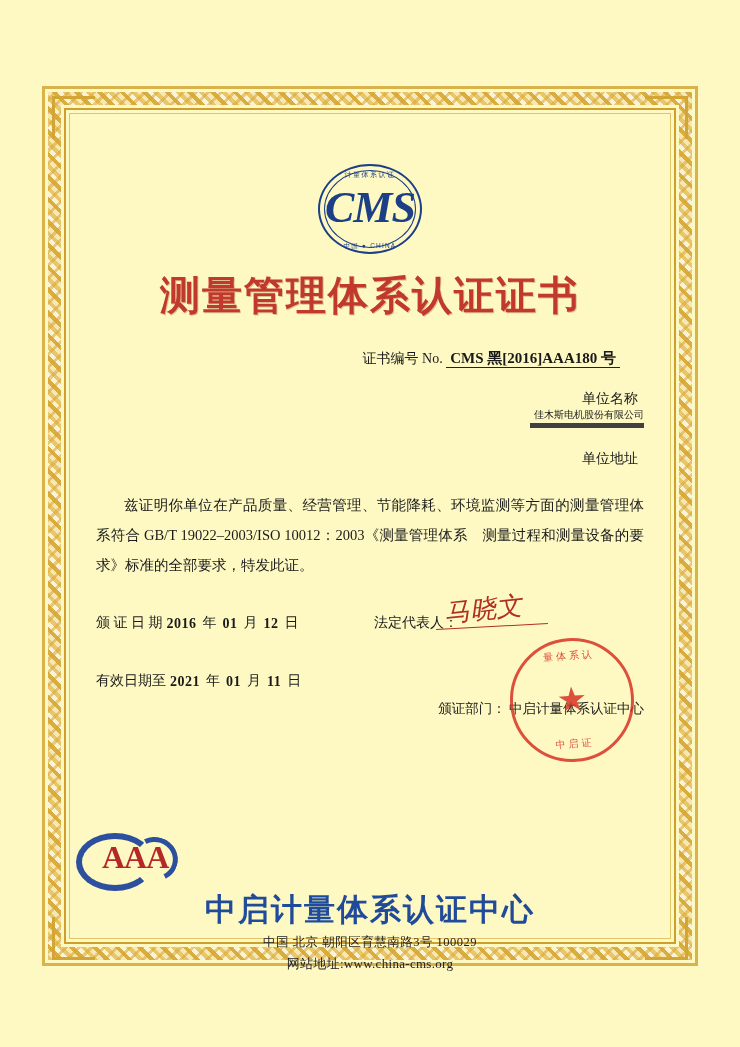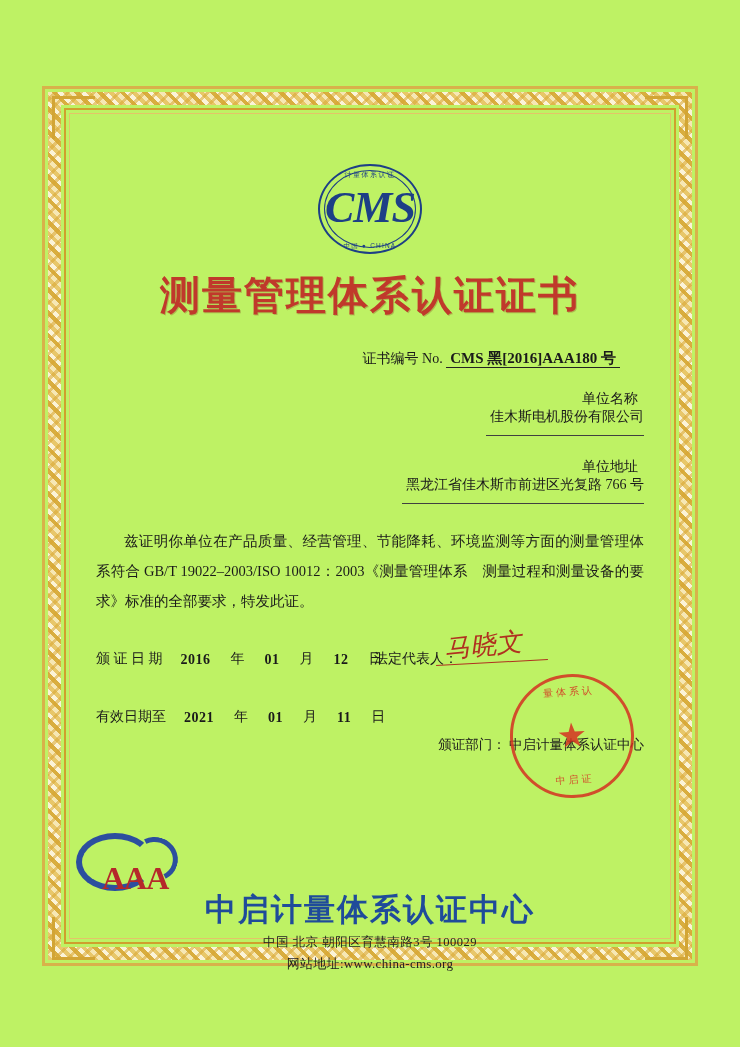--- a/index.html
+++ b/index.html
@@ -13,21 +13,21 @@
     font-family: "Liberation Serif", "DejaVu Serif", serif;
     color: #1a1a1a;
     overflow: hidden;
   }
 
   
   .cert {
     position: relative;
     width: 740px;
     height: 1047px;
-    background: #bef264;
+    background: #fef9c3;
     box-sizing: border-box;
   }
 
   .border-outer {
     position: absolute;
     left: 42px;
     top: 86px;
     width: 656px;
     height: 880px;
     border: 3px solid #d8b24a;
@@ -198,23 +198,23 @@
     font-size: 14px;
     flex-direction: column;
   }
   .field .label {
     flex: 0 0 auto;
     white-space: nowrap;
     padding-right: 6px;
   }
   .field .value {
     flex: 1 1 auto;
-    border-bottom: 1px solid #404040;
-    font-size: 14px;
-    padding-bottom: 9px;
+    border-bottom: 5px solid #404040;
+    font-size: 10px;
+    padding-bottom: 1px;
     padding-left: 4px;
   }
 
   
   .para {
     margin-top: 22px;
     font-size: 14.5px;
     line-height: 30px;
     text-align: justify;
     text-indent: 28px;
@@ -233,21 +233,20 @@
     display: flex;
     align-items: flex-end;
     margin-top: 34px;
     font-size: 14px;
     position: relative;
   }
   .row .left {
     width: 278px;
     display: flex;
     align-items: flex-end;
-    gap: 14px;
   }
   .row .lbl { white-space: nowrap; }
   .date-val {
     font-weight: bold;
     letter-spacing: 0.5px;
     padding: 0 4px;
   }
   .date-sep { padding: 0 2px; }
   .rep {
     white-space: nowrap;
@@ -348,21 +347,20 @@
   .aaa .txt {
     position: absolute;
     left: 26px;
     top: 8px;
     font-size: 32px;
     line-height: 32px;
     font-weight: bold;
     color: #b5282a;
     font-family: "Liberation Serif", serif;
     letter-spacing: -1px;
-    margin-top: 21px;
   }
   .aaa .swoosh {
     position: absolute;
     left: 56px;
     top: 4px;
     width: 46px;
     height: 44px;
     border: 5px solid #2c4f9e;
     border-radius: 50%;
     border-left-color: transparent;
@@ -433,21 +431,20 @@
       <span class="num">CMS 黑[2016]AAA180 号</span>
     </div>
 
     <div class="field">
       <span class="label">单位名称</span>
       <span class="value">佳木斯电机股份有限公司</span>
     </div>
 
     <div class="field">
       <span class="label">单位地址</span>
-      <span class="value">黑龙江省佳木斯市前进区光复路 766 号</span>
     </div>
 
     <div class="para">兹证明你单位在产品质量、经营管理、节能降耗、环境监测等方面的测量管理体系符合 GB/T 19022–2003/ISO 10012：2003《测量管理体系　测量过程和测量设备的要求》标准的全部要求，特发此证。</div>
 
 
     <div class="row">
       <div class="left">
         <span class="lbl">颁 证 日 期</span>
         <span class="date-val">2016</span>
         <span class="date-sep">年</span>

